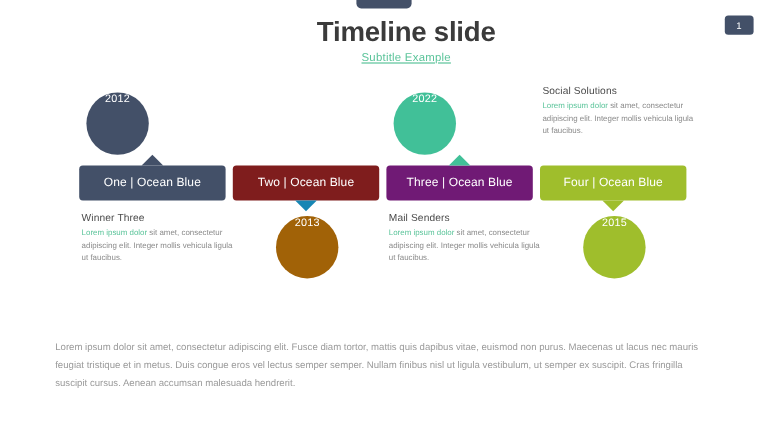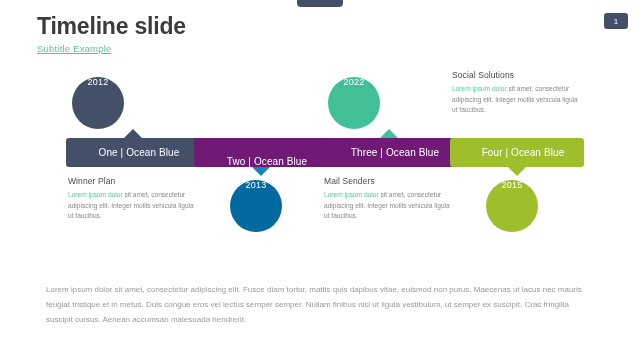--- a/index.html
+++ b/index.html
@@ -42,21 +42,21 @@
     justify-content: center;
     letter-spacing: .3px;
   }
 
   
   .header {
     position: absolute;
     top: 14px;
     left: 0;
     right: 0;
-    text-align: left;
+    text-align: center;
     padding-left: 37px;
   }
   .slide-title {
     font-size: 23px;
     font-weight: bold;
     color: #3b3b3b;
     letter-spacing: -0.2px;
     line-height: 1.1;
   }
   .slide-subtitle {
@@ -92,21 +92,20 @@
     left: 0;
     width: 122px;
     height: 29px;
     border-radius: 3px;
     color: #ffffff;
     font-size: 10px;
     display: flex;
     align-items: center;
     justify-content: center;
     letter-spacing: .1px;
-    padding-left: 12px;
   }
   
   .bar .tri {
     position: absolute;
     left: 50%;
     transform: translateX(-50%);
     width: 0;
     height: 0;
     border-left: 9px solid transparent;
     border-right: 9px solid transparent;
@@ -186,31 +185,31 @@
 
   <div class="col c1">
     <div class="circle above" style="background: rgb(67, 80, 104);">
       <span>2012</span>
     </div>
     <div class="bar" style="background: rgb(67, 80, 104); color: rgb(67, 80, 104);">
       <span class="tri up"></span>
       <span style="color: rgb(255, 255, 255);">One | Ocean Blue</span>
     </div>
     <div class="tblock below">
-      <h4>Winner Plan</h4>
+      <h4>Winner Three</h4>
       <p><span class="hl">Lorem ipsum dolor</span><span> sit amet, consectetur adipiscing elit. Integer mollis vehicula ligula ut faucibus.</span></p>
     </div>
   </div>
 
   <div class="col c2">
-    <div class="bar" style="background: #701a75; color: rgb(23, 134, 180); align-items: flex-end;">
+    <div class="bar" style="background: #7f1d1d; color: rgb(23, 134, 180);">
       <span class="tri down"></span>
       <span style="color: rgb(255, 255, 255);">Two | Ocean Blue</span>
     </div>
-    <div class="circle below" style="background: #0369a1;">
+    <div class="circle below" style="background: #a16207;">
       <span>2013</span>
     </div>
   </div>
 
   <div class="col c3">
     <div class="circle above" style="background: rgb(65, 192, 152);">
       <span>2022</span>
     </div>
     <div class="bar" style="background: #701a75; color: rgb(65, 192, 152);">
       <span class="tri up"></span>

